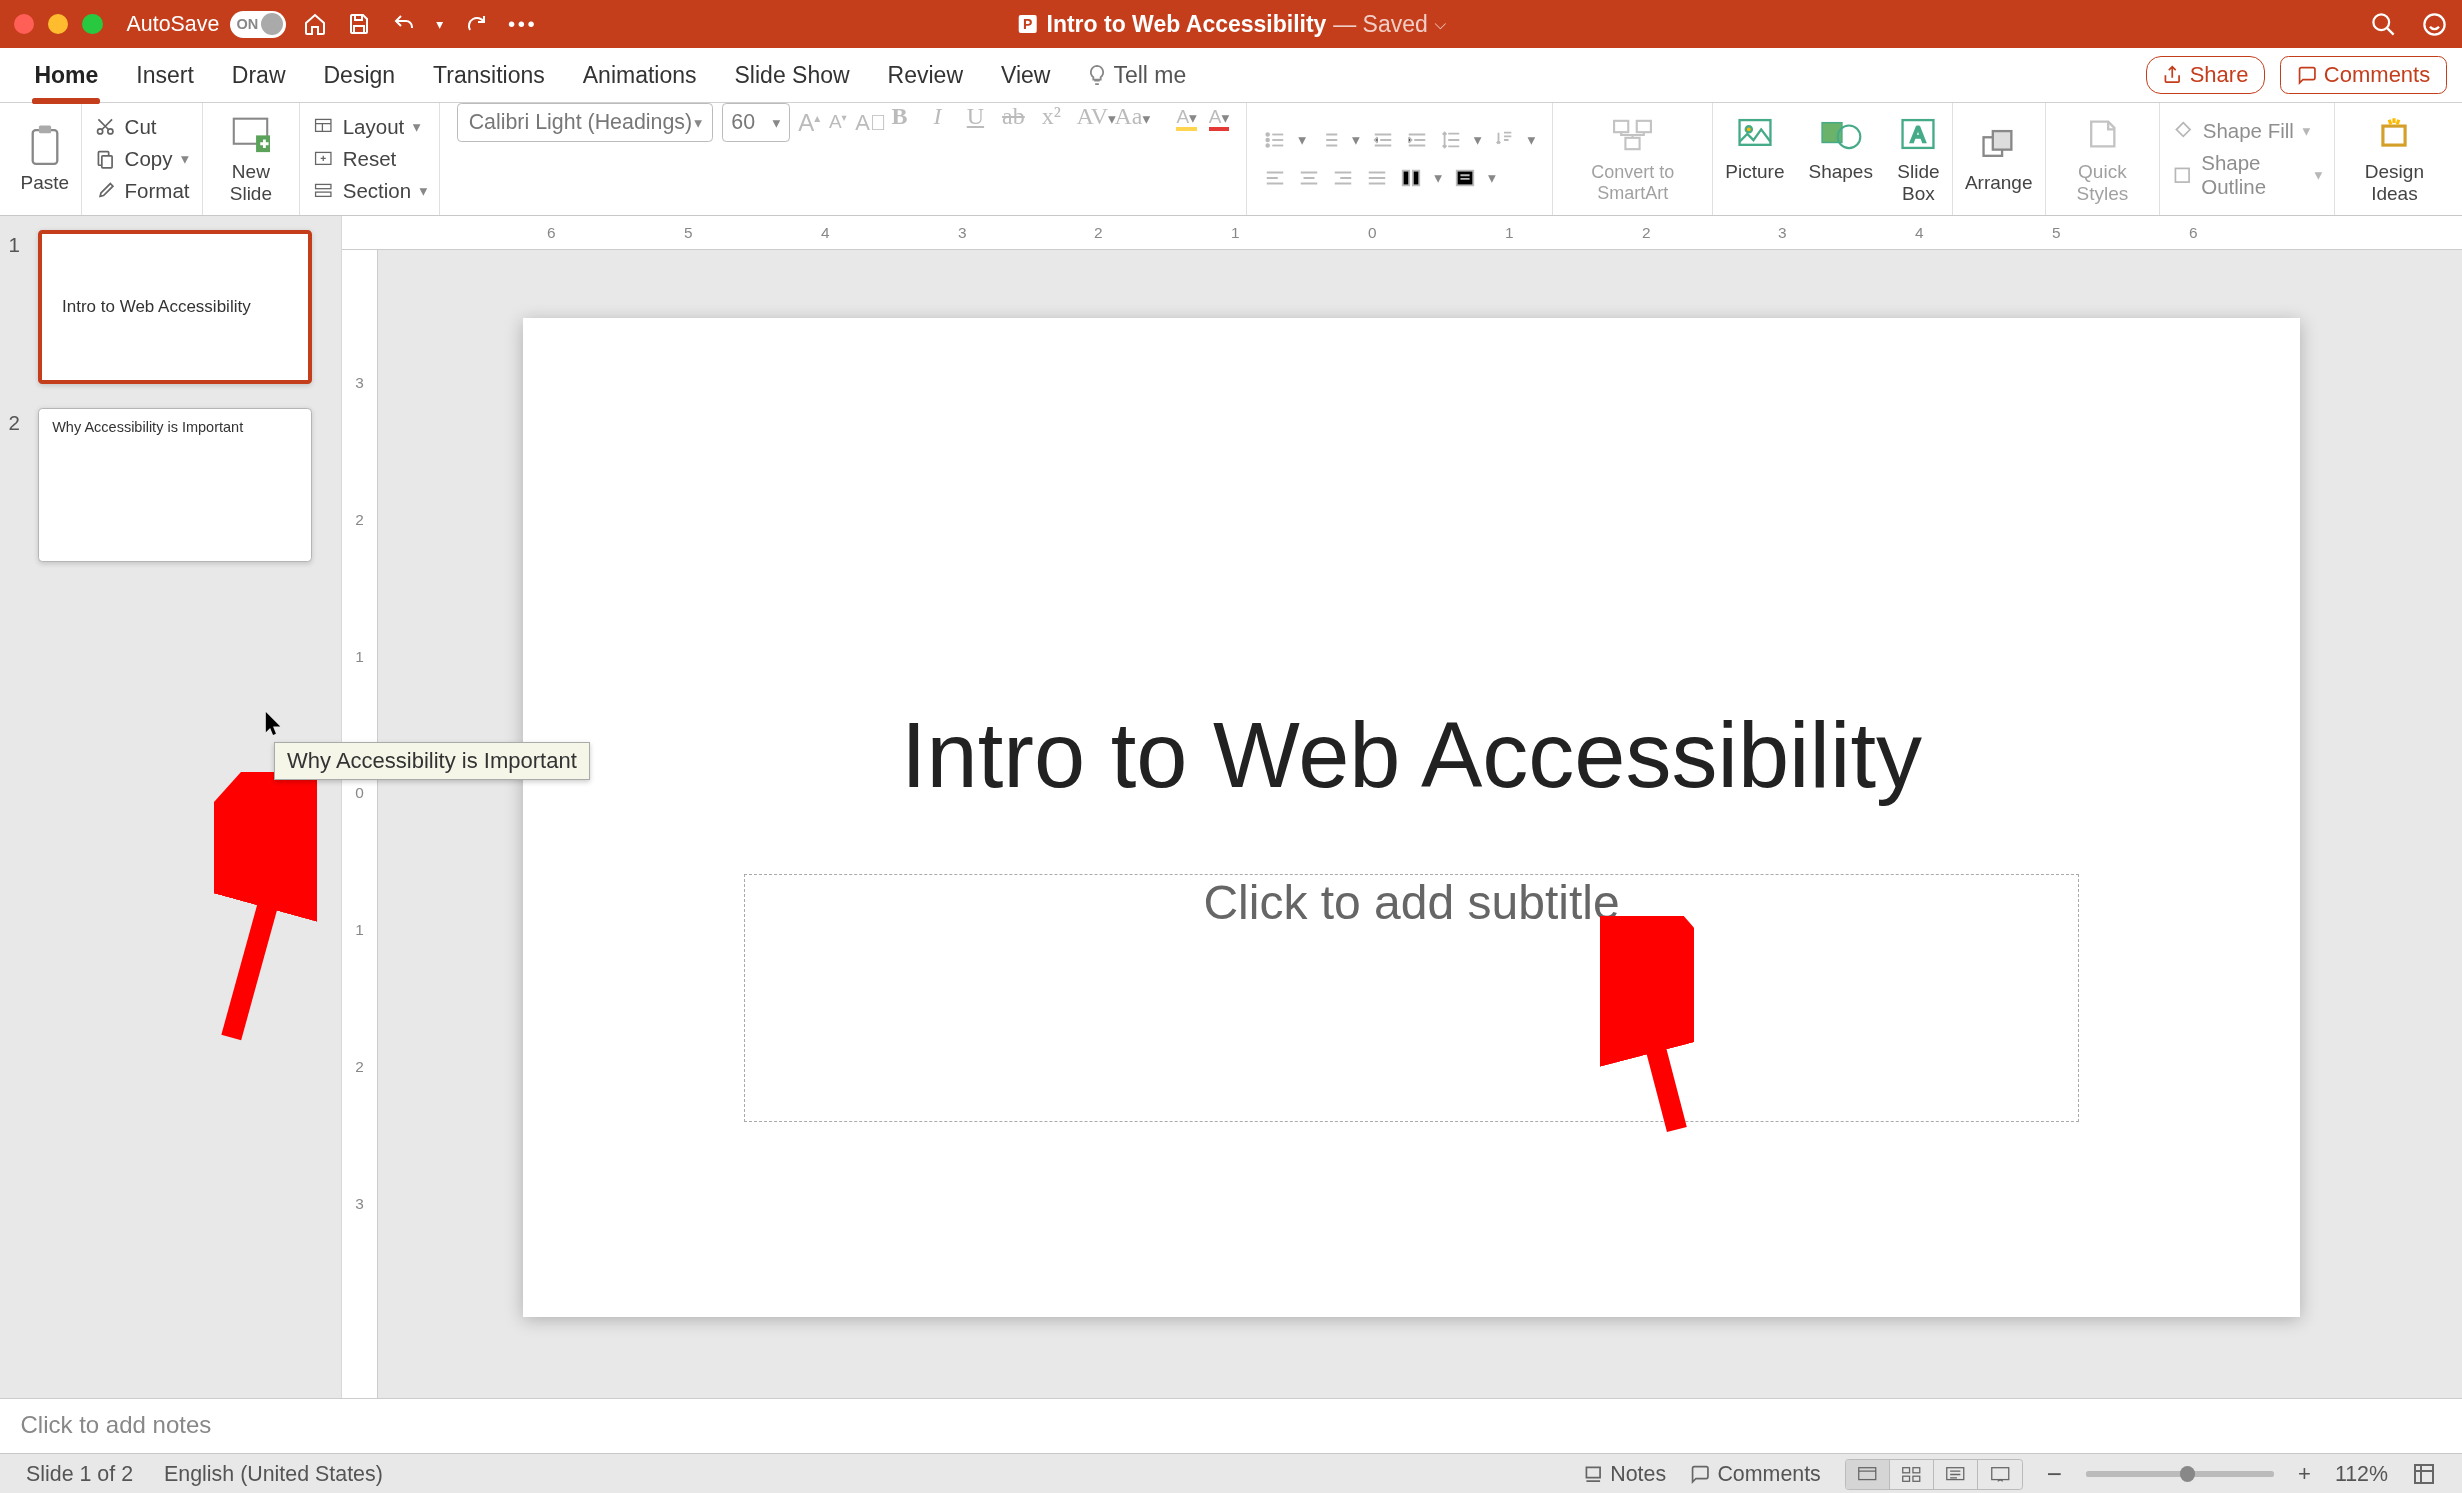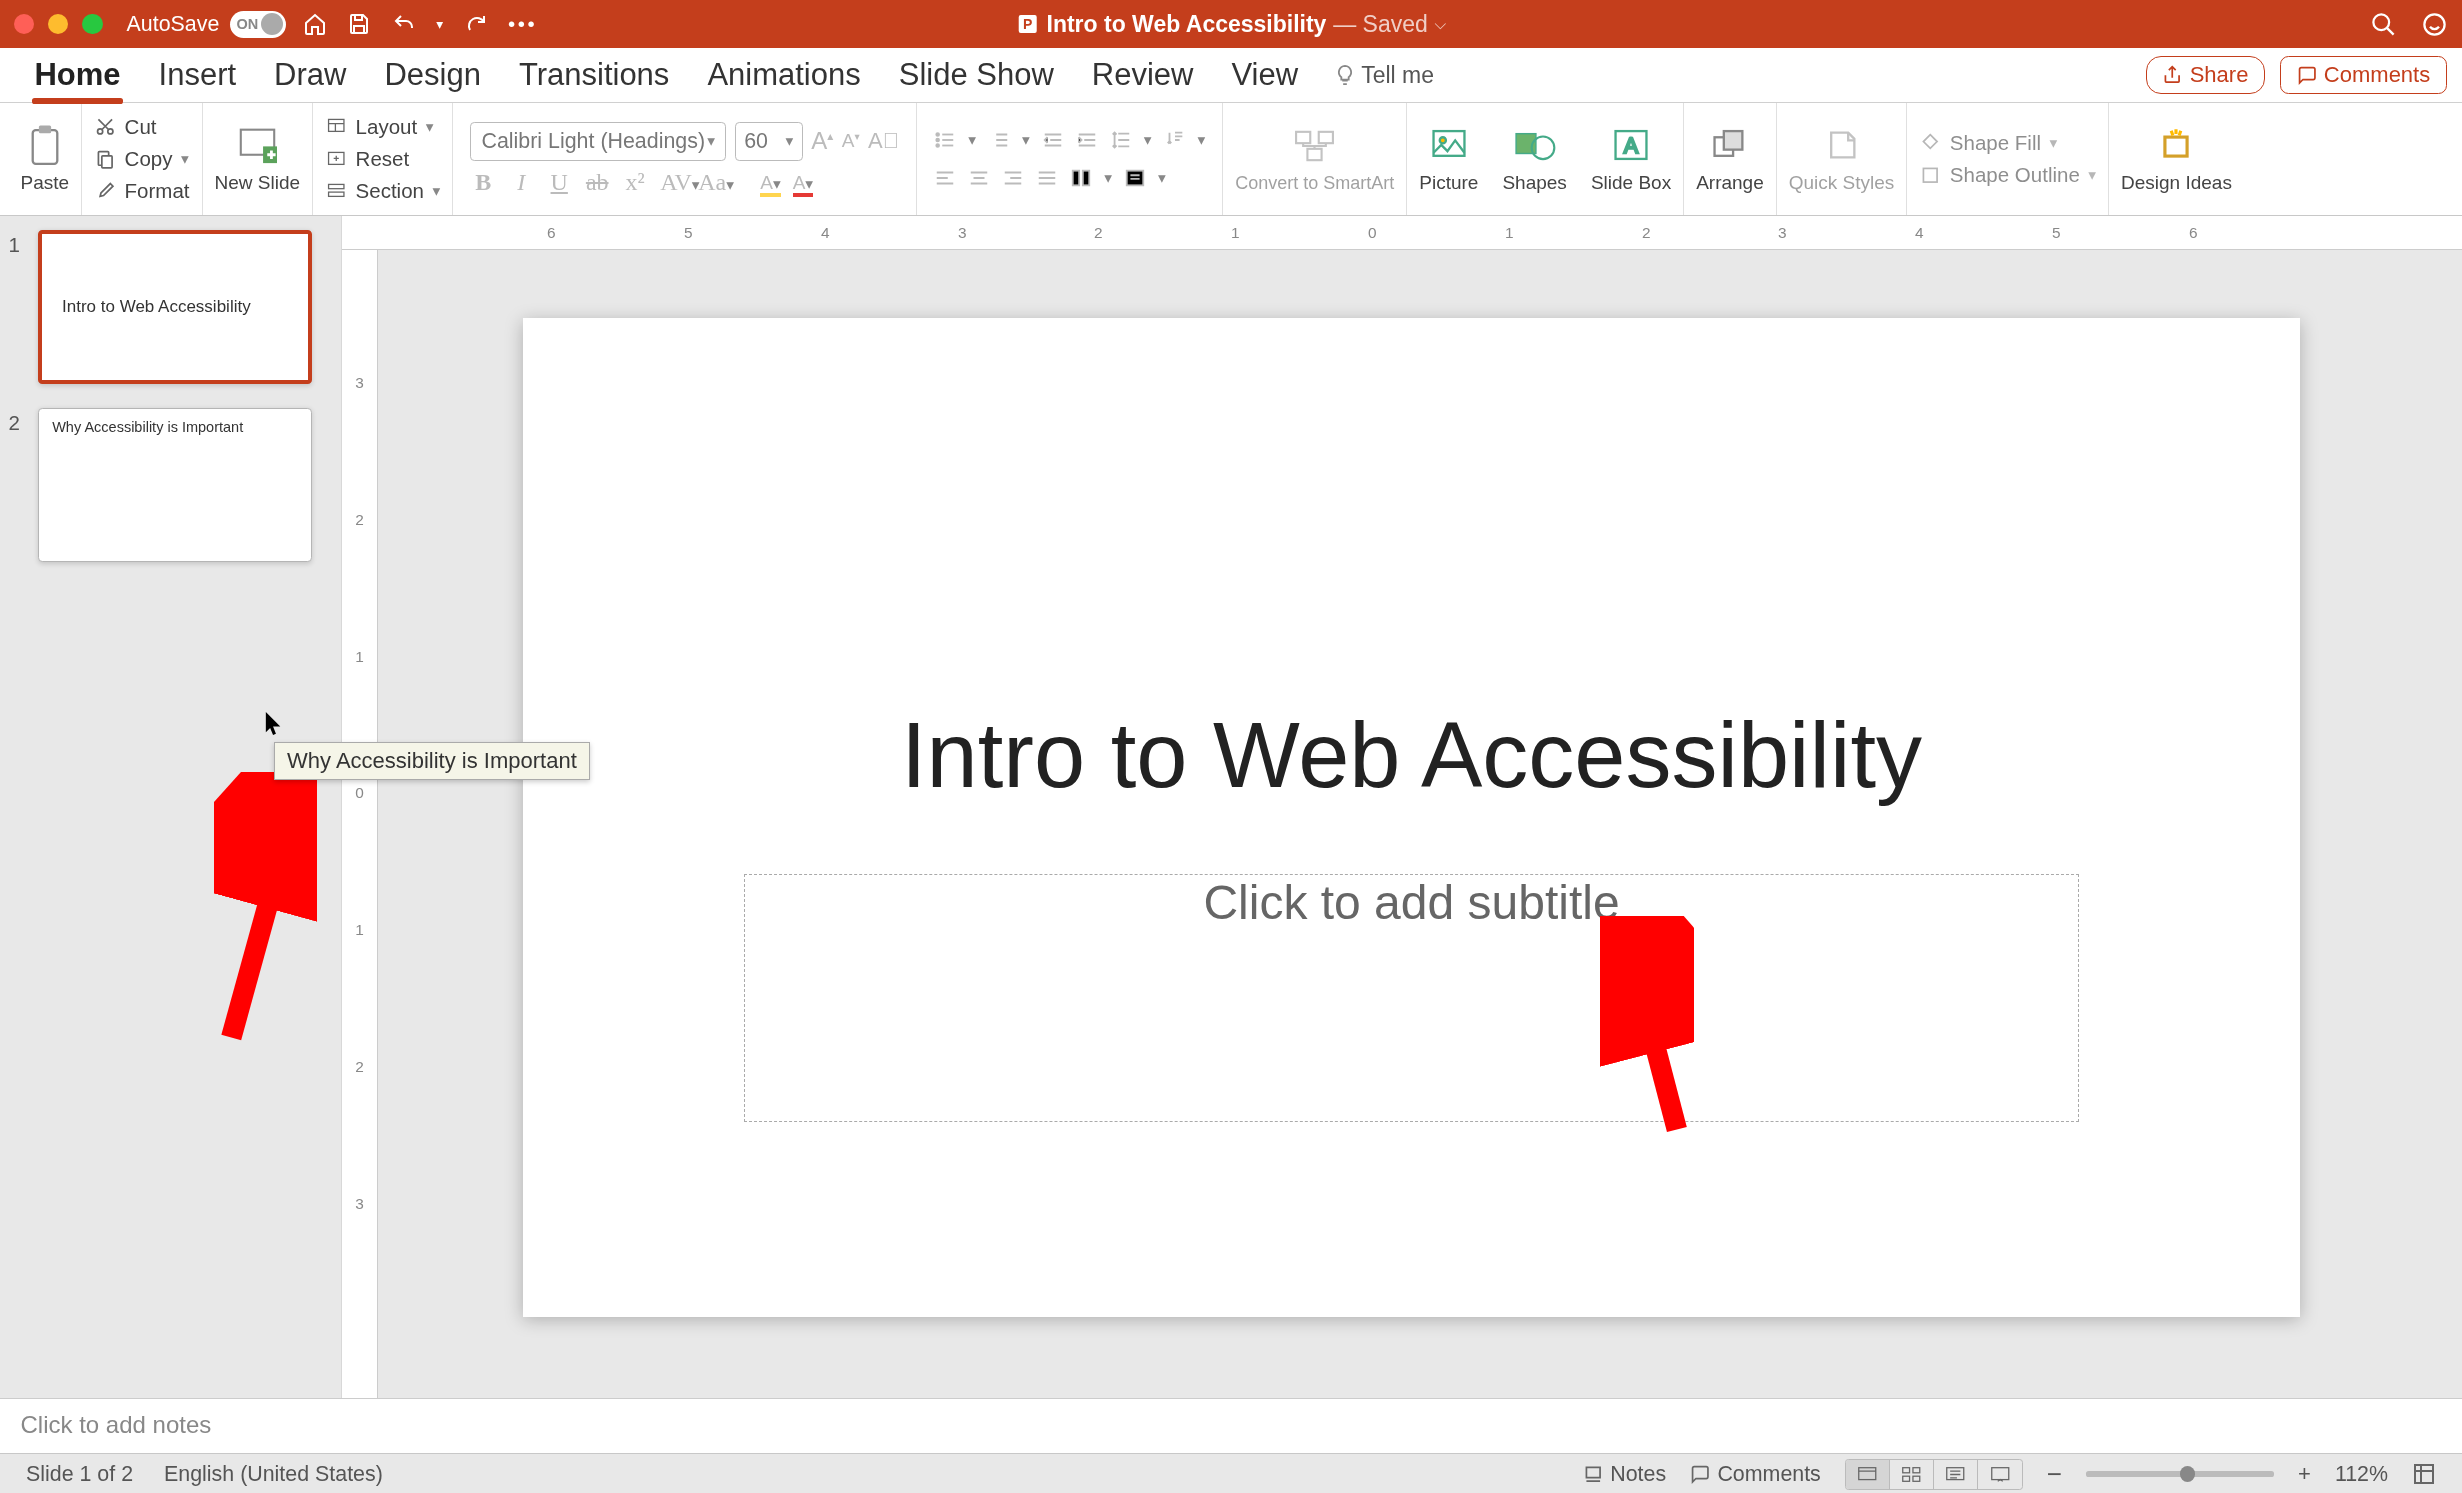--- a/index.html
+++ b/index.html
@@ -16,21 +16,21 @@
 .qat { display: flex; gap: 20.5px; align-items: center; }
 .qat svg { width: 24px; height: 24px; }
 .doc-title-wrap { position: absolute; left: 50%; transform: translateX(-50%); display: flex; align-items: center; gap: 6.8px; font-size: 23px; }
 .doc-title { font-weight: 600; }
 .doc-saved { opacity: .75; }
 .tb-right { margin-left: auto; display: flex; gap: 24px; align-items: center;}
 .tb-right svg { width: 27px; height: 27px; }
 
 
 .tabs { background: #fff; border-bottom: 0.9px solid #d0d0d0; height: 55px; display: flex; align-items: center; padding: 0 15.4px; gap: 0; position: relative; }
-.tab { padding: 12px 19px; height: 100%; display: flex; align-items: center; font-size: 31px; cursor: pointer; color: #333; }
+.tab { padding: 12px 19px; height: 100%; display: flex; align-items: center; font-size: 23px; cursor: pointer; color: #333; }
 .tab.active { font-weight: 600; color: #222; position: relative;}
 .tab.active::after { content:''; position: absolute; bottom: -1.7px; left: 17px; right: 17px; height: 6px; background: #c43e1c; border-radius: 2.6px;}
 .tellme { display: flex; align-items: center; gap: 5px; color: #555; font-size: 23px; padding-left: 17px;}
 .tabs-right { margin-left: auto; display: flex; gap: 15.4px; align-items: center;}
 .share-btn { border: 1.7px solid #c43e1c; color: #c43e1c; border-radius: 15px; padding: 5.1px 15.4px; font-size: 22px; display: flex; align-items: center; gap: 6.8px; font-weight: 500;}
 .comments-btn { border: 1.7px solid #c43e1c; color: #c43e1c; border-radius: 8.5px; padding: 5.1px 15.4px; font-size: 22px; display: flex; align-items: center; gap: 6.8px; font-weight: 500;}
 
 
 .ribbon { background: #fff; height: 113px; border-bottom: 0.9px solid #c8c8c8; display: flex; align-items: stretch; padding: 0 8.5px;}
 .rgroup { display: flex; flex-direction: column; justify-content: center; padding: 0 12px; border-right: 0.9px solid #e0e0e0; align-items: center;}
@@ -253,21 +253,21 @@
             <svg viewBox="0 0 24 24" width="20.5" height="20.5" fill="none" stroke="#666" stroke-width="1.5">
               <rect x="3" y="4" width="18" height="5"></rect>
               <rect x="3" y="13" width="18" height="5"></rect>
             </svg>
           </div>
           <span>Section</span>
           <span class="chev">▾</span>
         </div>
     </div>
   </div>
-  <div class="rgroup" style="flex-direction:column; align-items:flex-start; justify-content:center; padding:0 17px;">
+  <div class="rgroup" style="flex-direction:row; align-items:flex-start; justify-content:center; padding:0 17px;">
     <div class="font-row">
       <div class="font-name">
           <span>Calibri Light (Headings)</span>
           <span class="chev">▾</span>
         </div>
       <div class="font-size">
           <span>60</span>
           <span class="chev">▾</span>
         </div>
       <span style="color:#bbb;font-size:24px;">A<sup style="font-size:12px;">▴</sup></span>

